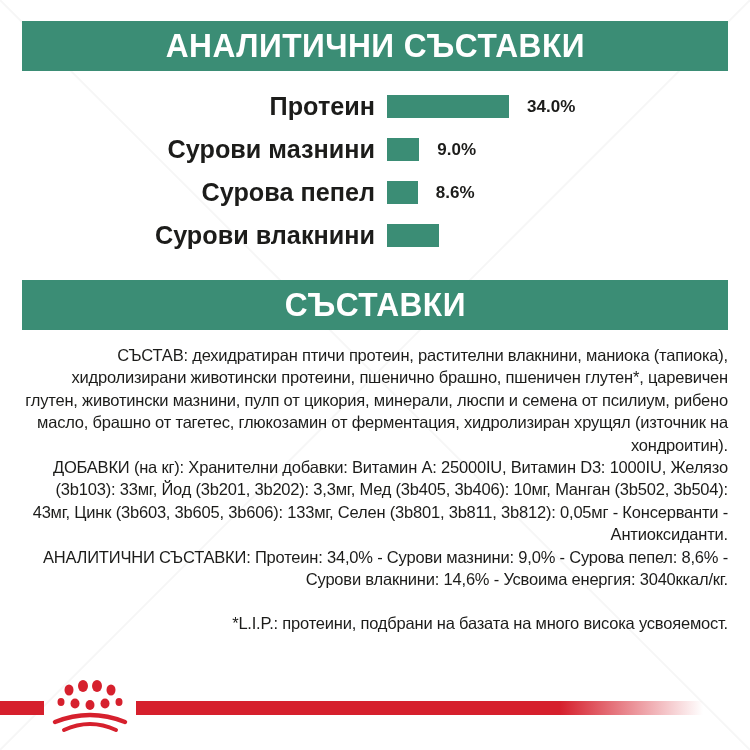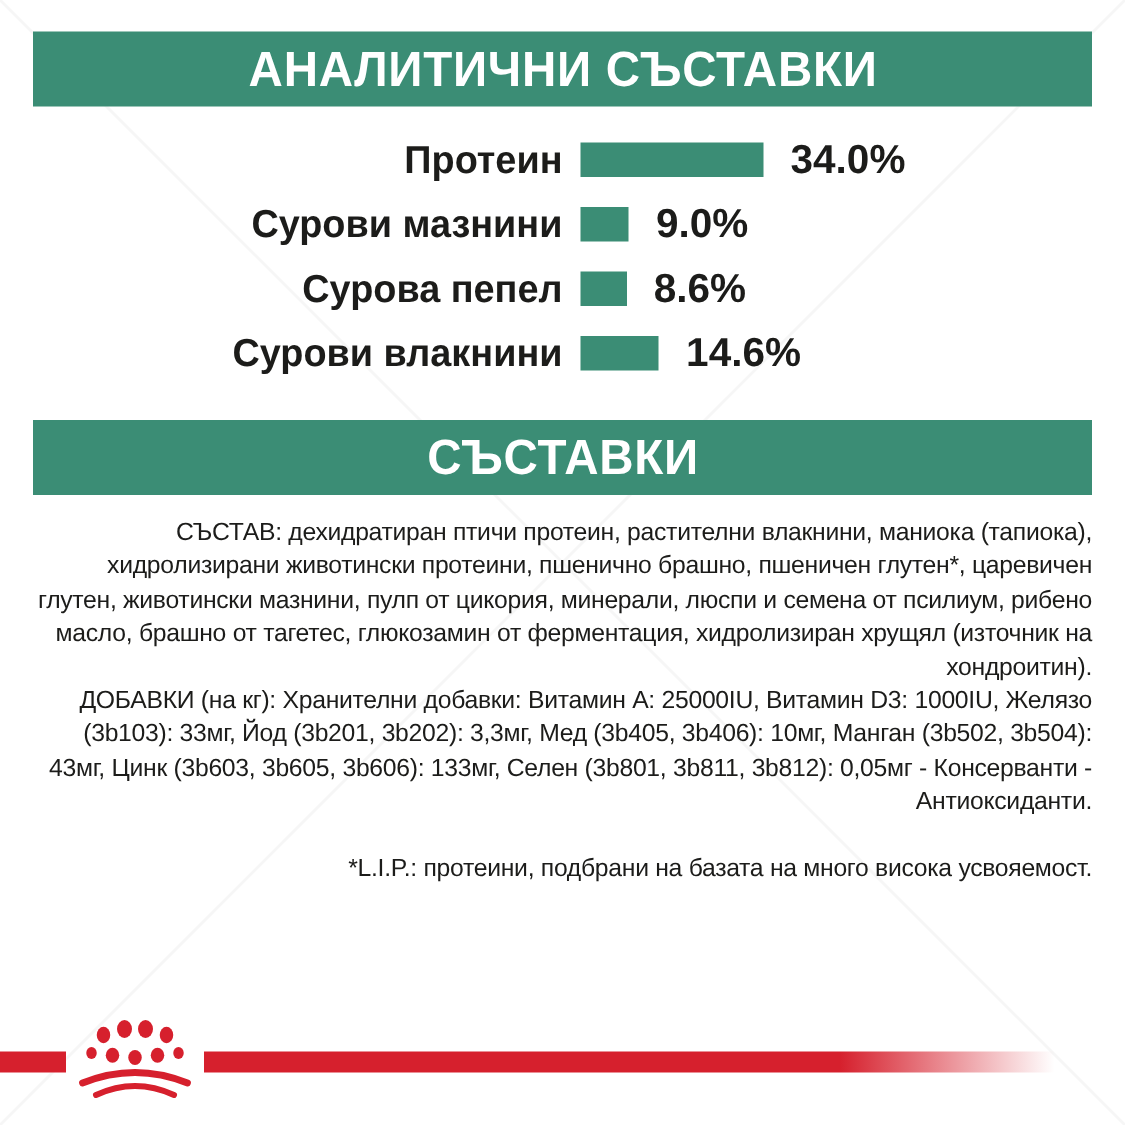--- a/index.html
+++ b/index.html
@@ -60,21 +60,21 @@
     transform-origin: right center;
   }
   .chart-bar {
     margin-left: 12px;
     height: 23px;
     background: #3b8d75;
     flex: 0 0 auto;
   }
   .chart-value {
     margin-left: 18px;
-    font-size: 27px;
+    font-size: 17px;
     font-weight: 700;
     white-space: nowrap;
   }
   .body-text {
     position: absolute;
     top: 344px;
     left: 22px;
     width: 706px;
     font-size: 16.5px;
     line-height: 22.4px;
@@ -128,31 +128,31 @@
         <span class="chart-value">9.0%</span>
       </div>
       <div class="chart-row">
         <span class="chart-label">Сурова пепел</span>
         <div class="chart-bar" style="width: 30.874px; background: rgb(59, 141, 117);"></div>
         <span class="chart-value">8.6%</span>
       </div>
       <div class="chart-row">
         <span class="chart-label">Сурови влакнини</span>
         <div class="chart-bar" style="width: 52.414px; background: rgb(59, 141, 117);"></div>
-        <span class="chart-value">14.6%</span>
       </div>
     </div>
 
   <div class="green-header second">
     <span class="hdr-text">СЪСТАВКИ</span>
   </div>
 
   <div class="body-text">
     <p>СЪСТАВ: дехидратиран птичи протеин, растителни влакнини, маниока (тапиока), хидролизирани животински протеини, пшенично брашно, пшеничен глутен*, царевичен глутен, животински мазнини, пулп от цикория, минерали, люспи и семена от псилиум, рибено масло, брашно от тагетес, глюкозамин от ферментация, хидролизиран хрущял (източник на хондроитин).</p>
     <p>ДОБАВКИ (на кг): Хранителни добавки: Витамин A: 25000IU, Витамин D3: 1000IU, Желязо (3b103): 33мг, Йод (3b201, 3b202): 3,3мг, Мед (3b405, 3b406): 10мг, Манган (3b502, 3b504): 43мг, Цинк (3b603, 3b605, 3b606): 133мг, Селен (3b801, 3b811, 3b812): 0,05мг - Консерванти - Антиоксиданти.</p>
+    <p>АНАЛИТИЧНИ СЪСТАВКИ: Протеин: 34,0% - Сурови мазнини: 9,0% - Сурова пепел: 8,6% - Сурови влакнини: 14,6% - Усвоима енергия: 3040ккал/кг.</p>
     <p class="footnote">*L.I.P.: протеини, подбрани на базата на много висока усвояемост.</p>
   </div>
 
   <div class="red-ribbon"></div>
 
   <svg class="crown-logo" viewBox="0 0 84 78">
     <g fill="#d6202d">
 
       <ellipse cx="21" cy="22" rx="4.5" ry="5.5"></ellipse>
       <ellipse cx="35" cy="18" rx="5" ry="6"></ellipse>

